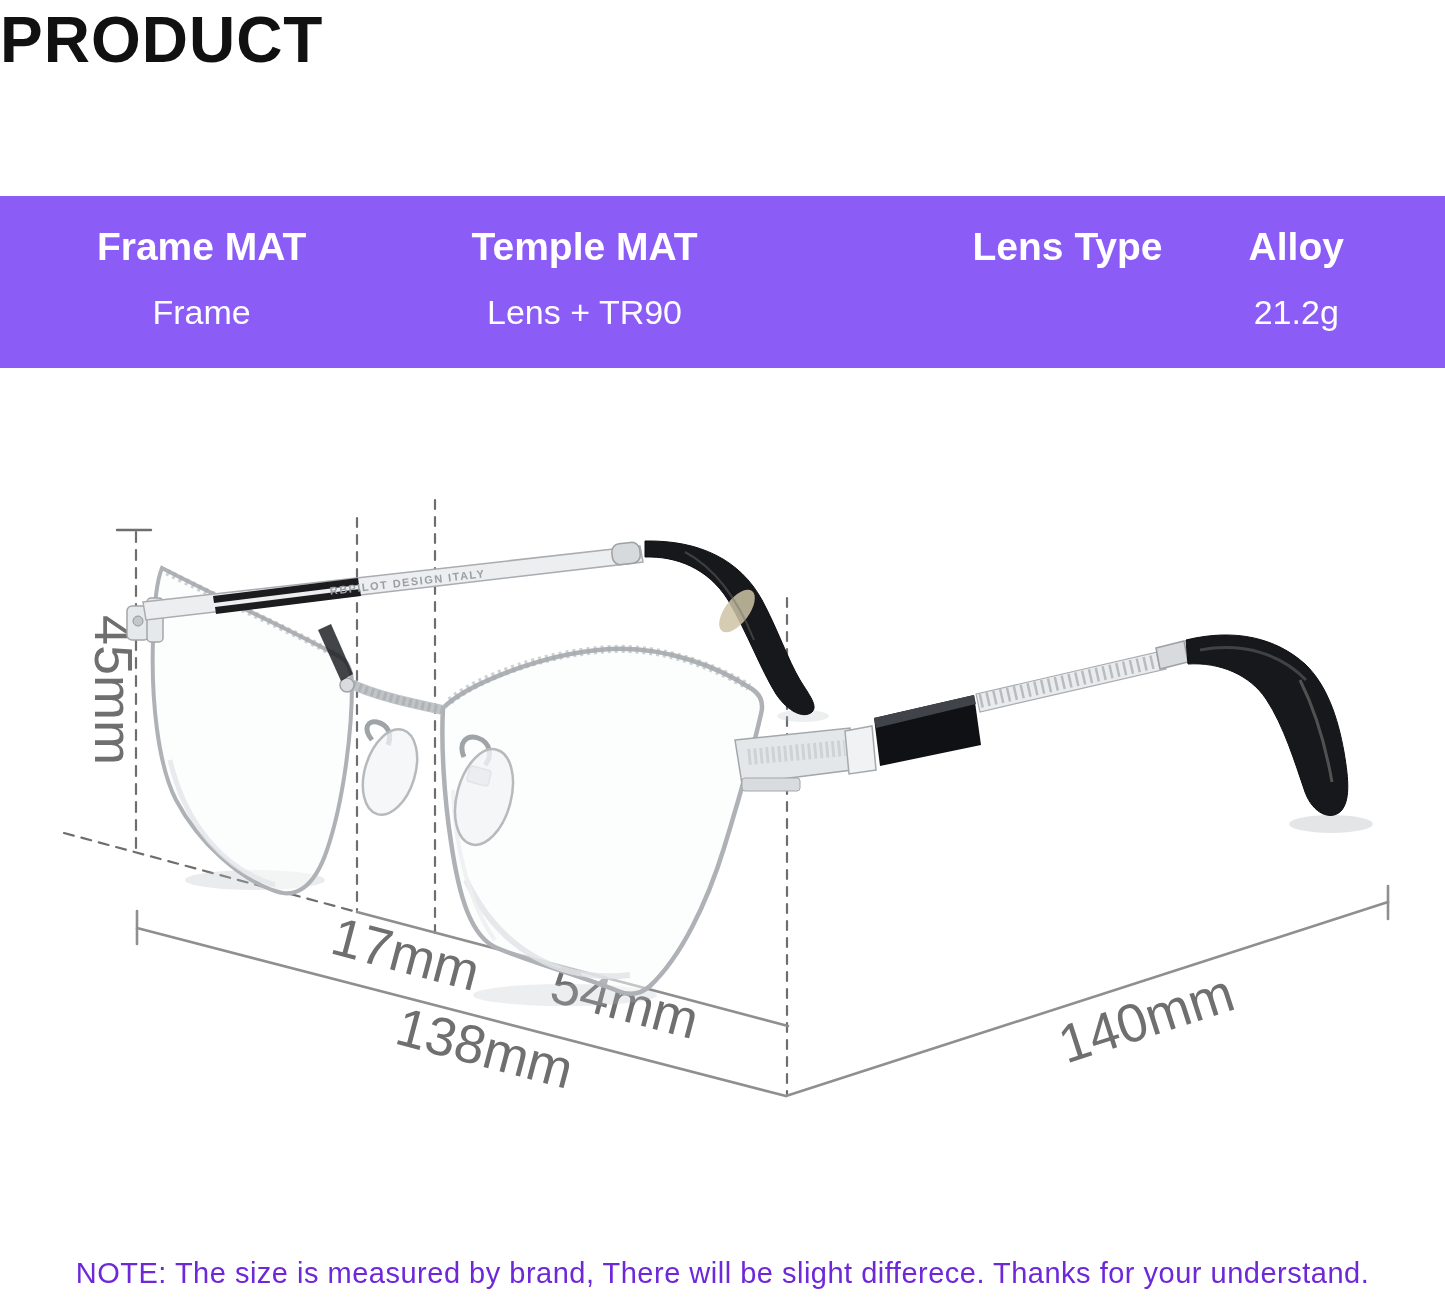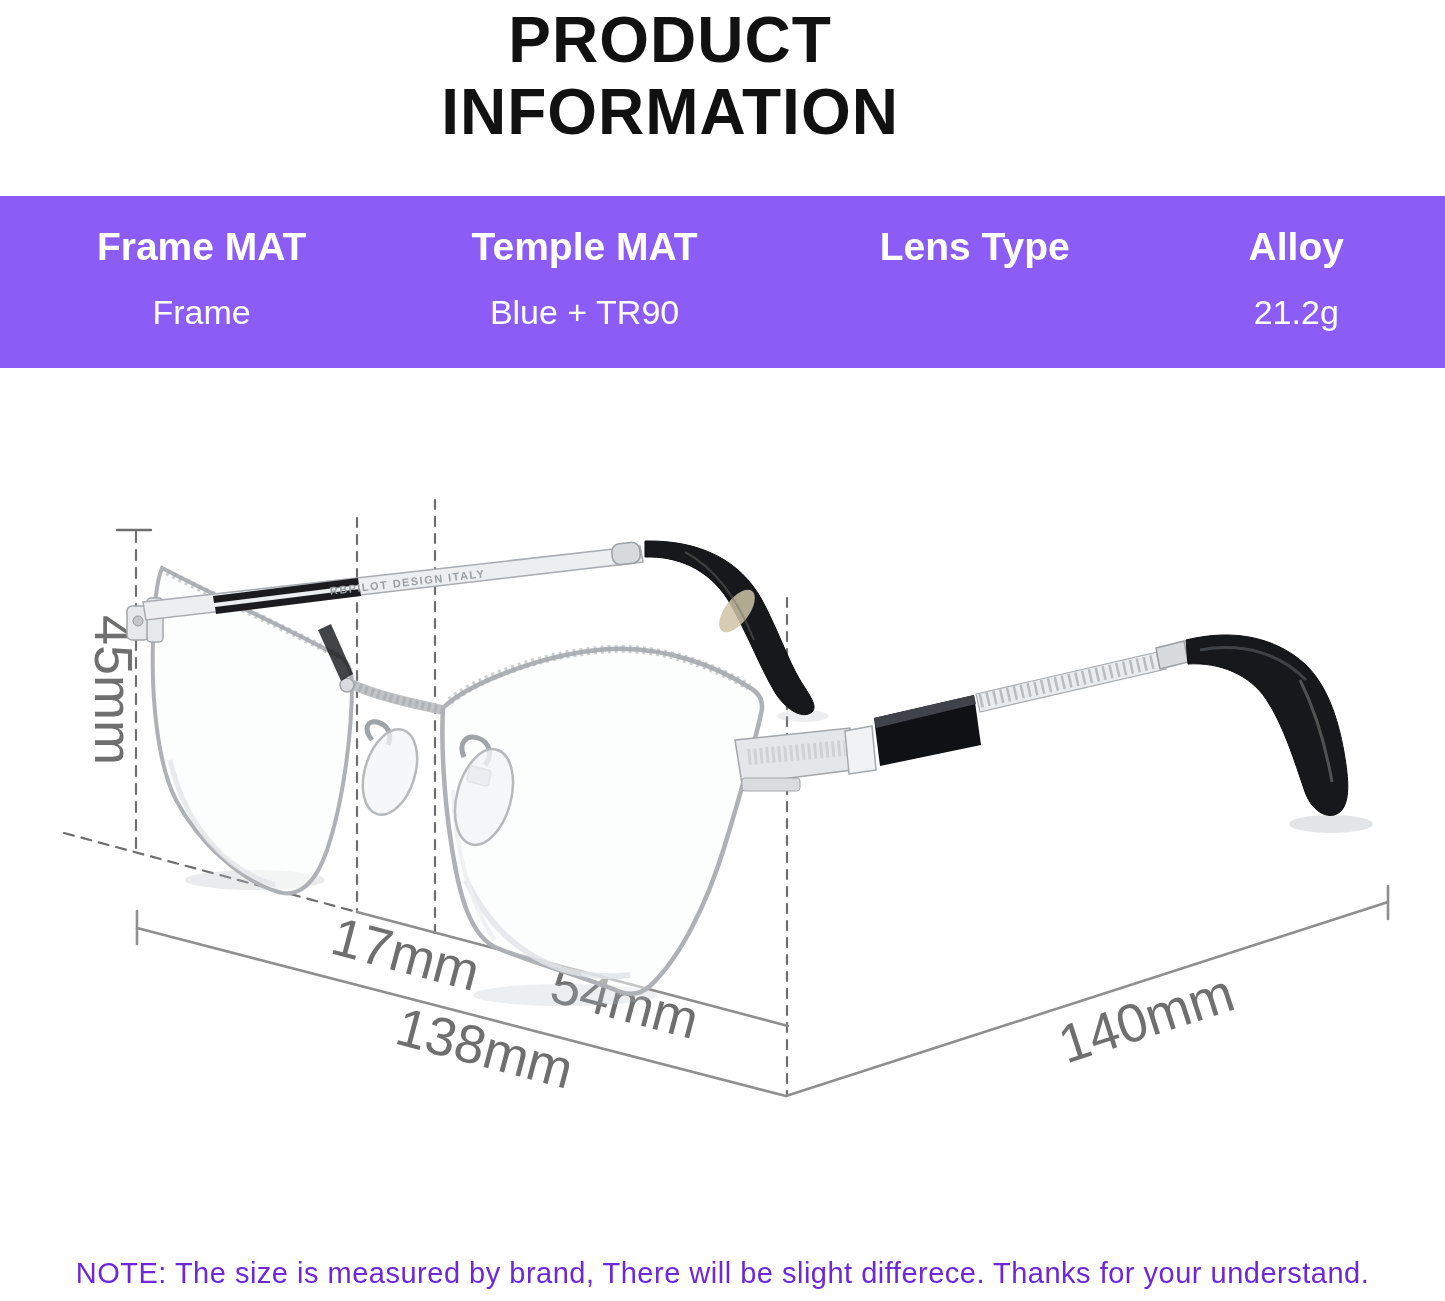--- a/index.html
+++ b/index.html
@@ -1,61 +1,60 @@
 <!DOCTYPE html>
 <html><head>
 <meta charset="utf-8">
 <style>
   html,body{margin:0;padding:0;background:#ffffff;}
   .page{
     position:relative;width:1445px;height:1301px;background:#ffffff;overflow:hidden;
     font-family:"Liberation Sans", sans-serif;
   }
   .title{
-    position:absolute;top:4px;left:0;width:1340px;text-align:center;
+    position:absolute;top:4px;left:0;width:1340px;text-align:left;
     color:#111111;font-weight:bold;font-size:64px;line-height:72px;letter-spacing:1px;
   }
   .spec-banner{
     position:absolute;top:196px;left:0;width:1445px;height:172px;background:#8b5cf6;
     display:flex;flex-direction:row;align-items:stretch;padding-left:21px;
   }
   .spec-col{display:flex;flex-direction:column;justify-content:flex-start;align-items:center;padding-top:30px;}
   .spec-col.c0{width:25%;}
   .spec-col.c1{width:28%;align-items:center;}
-  .spec-col.c2{width:26%;}
+  .spec-col.c2{width:26%;align-items:flex-end;}
   .spec-col.c3{width:21%;padding-right:36px;box-sizing:border-box;}
   .spec-label{color:#ffffff;font-weight:bold;font-size:39px;line-height:42px;}
   .spec-value{color:#fdfdfd;font-size:34px;line-height:36px;margin-top:26px;font-weight:400;}
   .diagram{position:absolute;top:400px;left:0;}
   .note{
     position:absolute;top:1257px;left:0;width:1445px;text-align:center;
     color:#6d28d9;font-size:29px;letter-spacing:0.5px;
   }
   svg text{font-family:"Liberation Sans", sans-serif;}
   .dim-label{fill:#6f6f6f;font-size:54px;}
   .engrave{fill:#9aa0a4;font-size:11px;letter-spacing:1.5px;font-weight:bold;}
 </style>
 </head>
 <body>
 
 <div class="page">
 
   <div class="title">
     <div>PRODUCT</div>
-    <div>INFORMATION</div>
   </div>
 
   <div class="spec-banner">
     <div class="spec-col c0">
       <div class="spec-label">Frame MAT</div>
       <div class="spec-value">Frame</div>
     </div>
     <div class="spec-col c1">
       <div class="spec-label">Temple MAT</div>
-      <div class="spec-value">Blue + TR90</div>
+      <div class="spec-value">Lens + TR90</div>
     </div>
     <div class="spec-col c2">
       <div class="spec-label">Lens Type</div>
     </div>
     <div class="spec-col c3">
       <div class="spec-label">Alloy</div>
       <div class="spec-value">21.2g</div>
     </div>
   </div>
 

